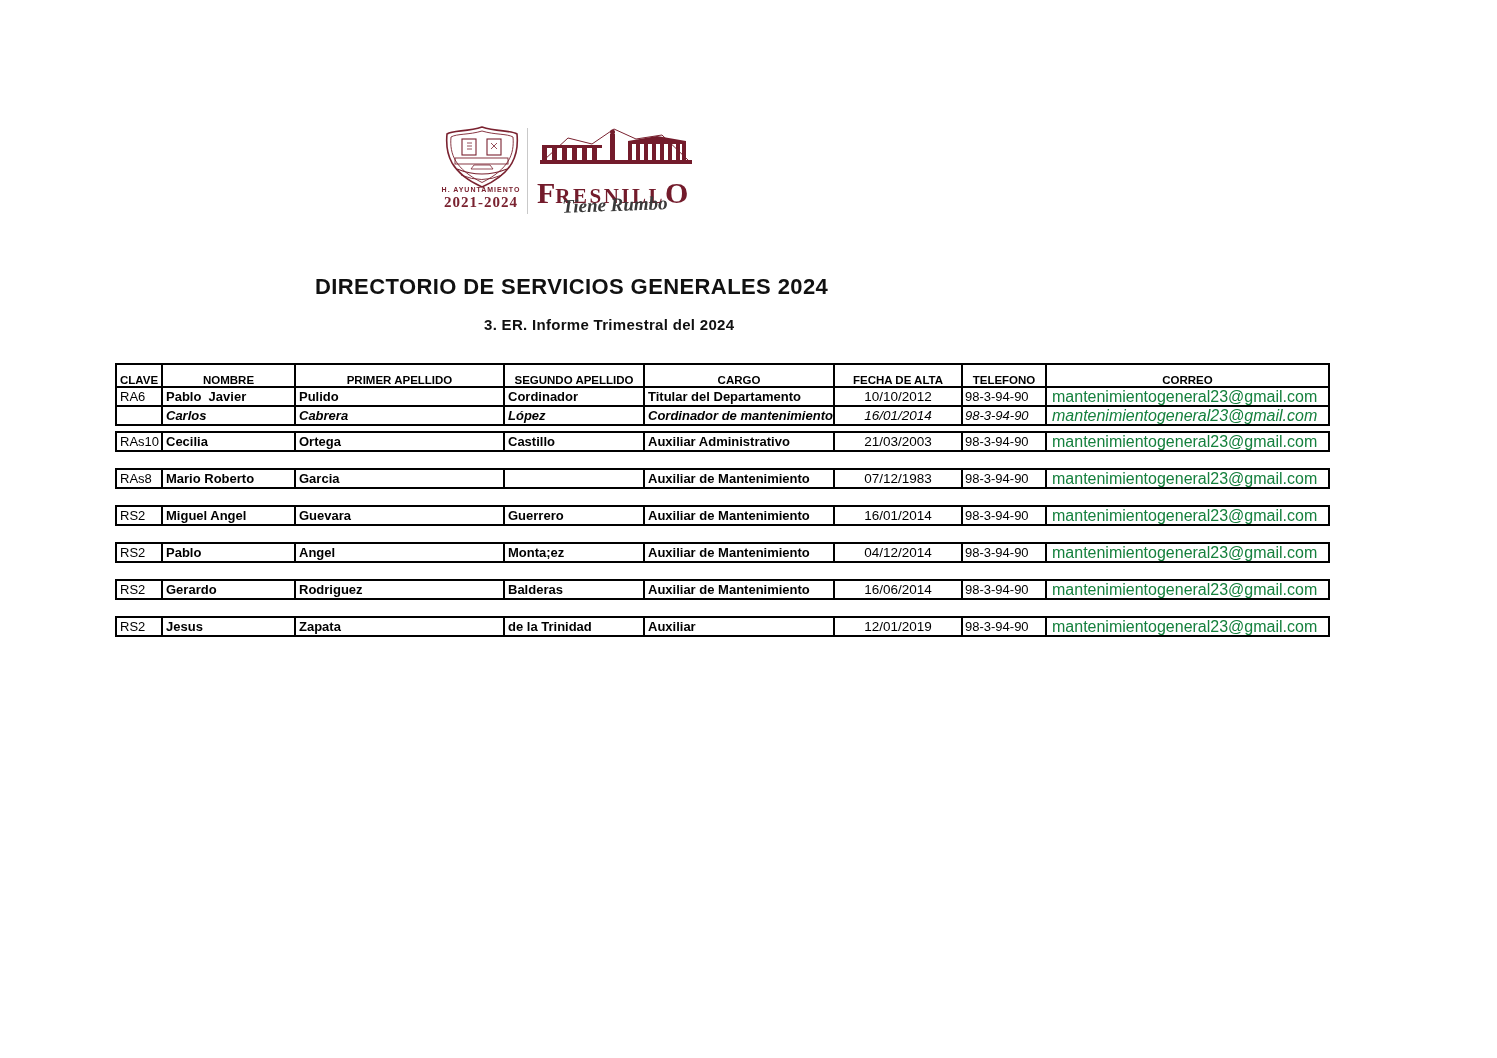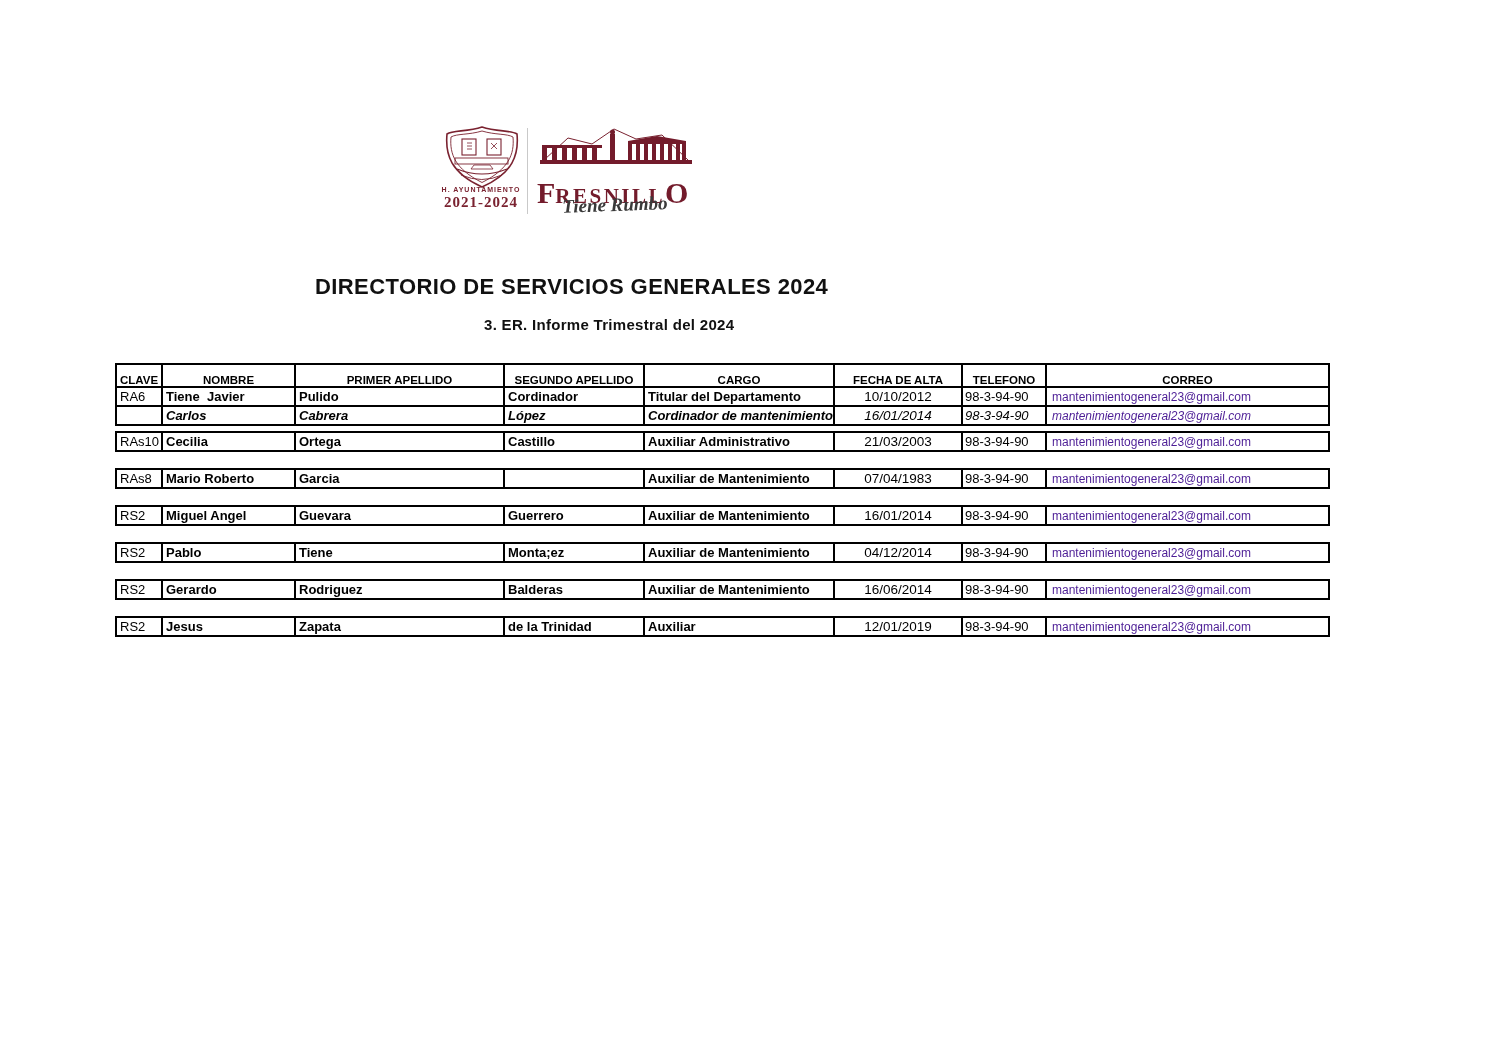--- a/index.html
+++ b/index.html
@@ -37,21 +37,21 @@
   .trow.tight{height:17px;}
   .trow.spaced{border:2px solid #000;box-sizing:border-box;height:21px;margin-top:16px;background:#fff;}
   #table-rows .trow:first-child{margin-top:5px;}
   .cell{display:flex;align-items:center;overflow:hidden;white-space:pre;
     padding:0 3px;border-right:2px solid #000;box-sizing:border-box;line-height:1;}
   .cell:last-child{border-right:none;}
   .c-nombre,.c-primer-apellido,.c-segundo-apellido,.c-cargo{font-weight:bold;font-size:13px;}
   .c-clave{font-size:13px;}
   .c-fecha-de-alta{justify-content:center;font-size:13.5px;}
   .c-telefono{font-size:13px;padding:0 2px;}
-  .c-correo{font-size:12px;color:#4c1d95;padding:0 5px;}
+  .c-correo{font-size:16px;color:#15803d;padding:0 5px;}
   .hcell{justify-content:center;font-weight:bold;font-size:11.5px;color:#000;padding:16px 1px;}
 </style>
 </head>
 <body>
 
 <div class="logo-area">
 
   <svg class="crest" width="82" height="64" viewBox="0 0 82 64">
     <g stroke="#7a2230" fill="none" stroke-width="1.6">
       <path d="M41 2 C56 7 70 5 76 9 C78 30 72 48 41 62 C10 48 4 30 6 9 C12 5 26 7 41 2 Z"></path>
@@ -112,21 +112,21 @@
         <div class="cell c-nombre hcell">NOMBRE</div>
         <div class="cell c-primer-apellido hcell">PRIMER APELLIDO</div>
         <div class="cell c-segundo-apellido hcell">SEGUNDO APELLIDO</div>
         <div class="cell c-cargo hcell">CARGO</div>
         <div class="cell c-fecha-de-alta hcell">FECHA DE ALTA</div>
         <div class="cell c-telefono hcell">TELEFONO</div>
         <div class="cell c-correo hcell">CORREO</div>
       </div>
   <div class="trow tight">
         <div class="cell c-clave">RA6</div>
-        <div class="cell c-nombre">Tiene  Javier</div>
+        <div class="cell c-nombre">Pablo  Javier</div>
         <div class="cell c-primer-apellido">Pulido</div>
         <div class="cell c-segundo-apellido">Cordinador</div>
         <div class="cell c-cargo">Titular del Departamento</div>
         <div class="cell c-fecha-de-alta">10/10/2012</div>
         <div class="cell c-telefono">98-3-94-90</div>
         <div class="cell c-correo">mantenimientogeneral23@gmail.com</div>
       </div>
       <div class="trow tight">
         <div class="cell c-clave"></div>
         <div class="cell c-nombre">Carlos</div>
@@ -148,38 +148,38 @@
         <div class="cell c-fecha-de-alta">21/03/2003</div>
         <div class="cell c-telefono">98-3-94-90</div>
         <div class="cell c-correo">mantenimientogeneral23@gmail.com</div>
       </div>
       <div class="trow spaced">
         <div class="cell c-clave">RAs8</div>
         <div class="cell c-nombre">Mario Roberto</div>
         <div class="cell c-primer-apellido">Garcia</div>
         <div class="cell c-segundo-apellido"></div>
         <div class="cell c-cargo">Auxiliar de Mantenimiento</div>
-        <div class="cell c-fecha-de-alta">07/04/1983</div>
+        <div class="cell c-fecha-de-alta">07/12/1983</div>
         <div class="cell c-telefono">98-3-94-90</div>
         <div class="cell c-correo">mantenimientogeneral23@gmail.com</div>
       </div>
       <div class="trow spaced">
         <div class="cell c-clave">RS2</div>
         <div class="cell c-nombre">Miguel Angel</div>
         <div class="cell c-primer-apellido">Guevara</div>
         <div class="cell c-segundo-apellido">Guerrero</div>
         <div class="cell c-cargo">Auxiliar de Mantenimiento</div>
         <div class="cell c-fecha-de-alta">16/01/2014</div>
         <div class="cell c-telefono">98-3-94-90</div>
         <div class="cell c-correo">mantenimientogeneral23@gmail.com</div>
       </div>
       <div class="trow spaced">
         <div class="cell c-clave">RS2</div>
         <div class="cell c-nombre">Pablo</div>
-        <div class="cell c-primer-apellido">Tiene</div>
+        <div class="cell c-primer-apellido">Angel</div>
         <div class="cell c-segundo-apellido">Monta;ez</div>
         <div class="cell c-cargo">Auxiliar de Mantenimiento</div>
         <div class="cell c-fecha-de-alta">04/12/2014</div>
         <div class="cell c-telefono">98-3-94-90</div>
         <div class="cell c-correo">mantenimientogeneral23@gmail.com</div>
       </div>
       <div class="trow spaced">
         <div class="cell c-clave">RS2</div>
         <div class="cell c-nombre">Gerardo</div>
         <div class="cell c-primer-apellido">Rodriguez</div>

